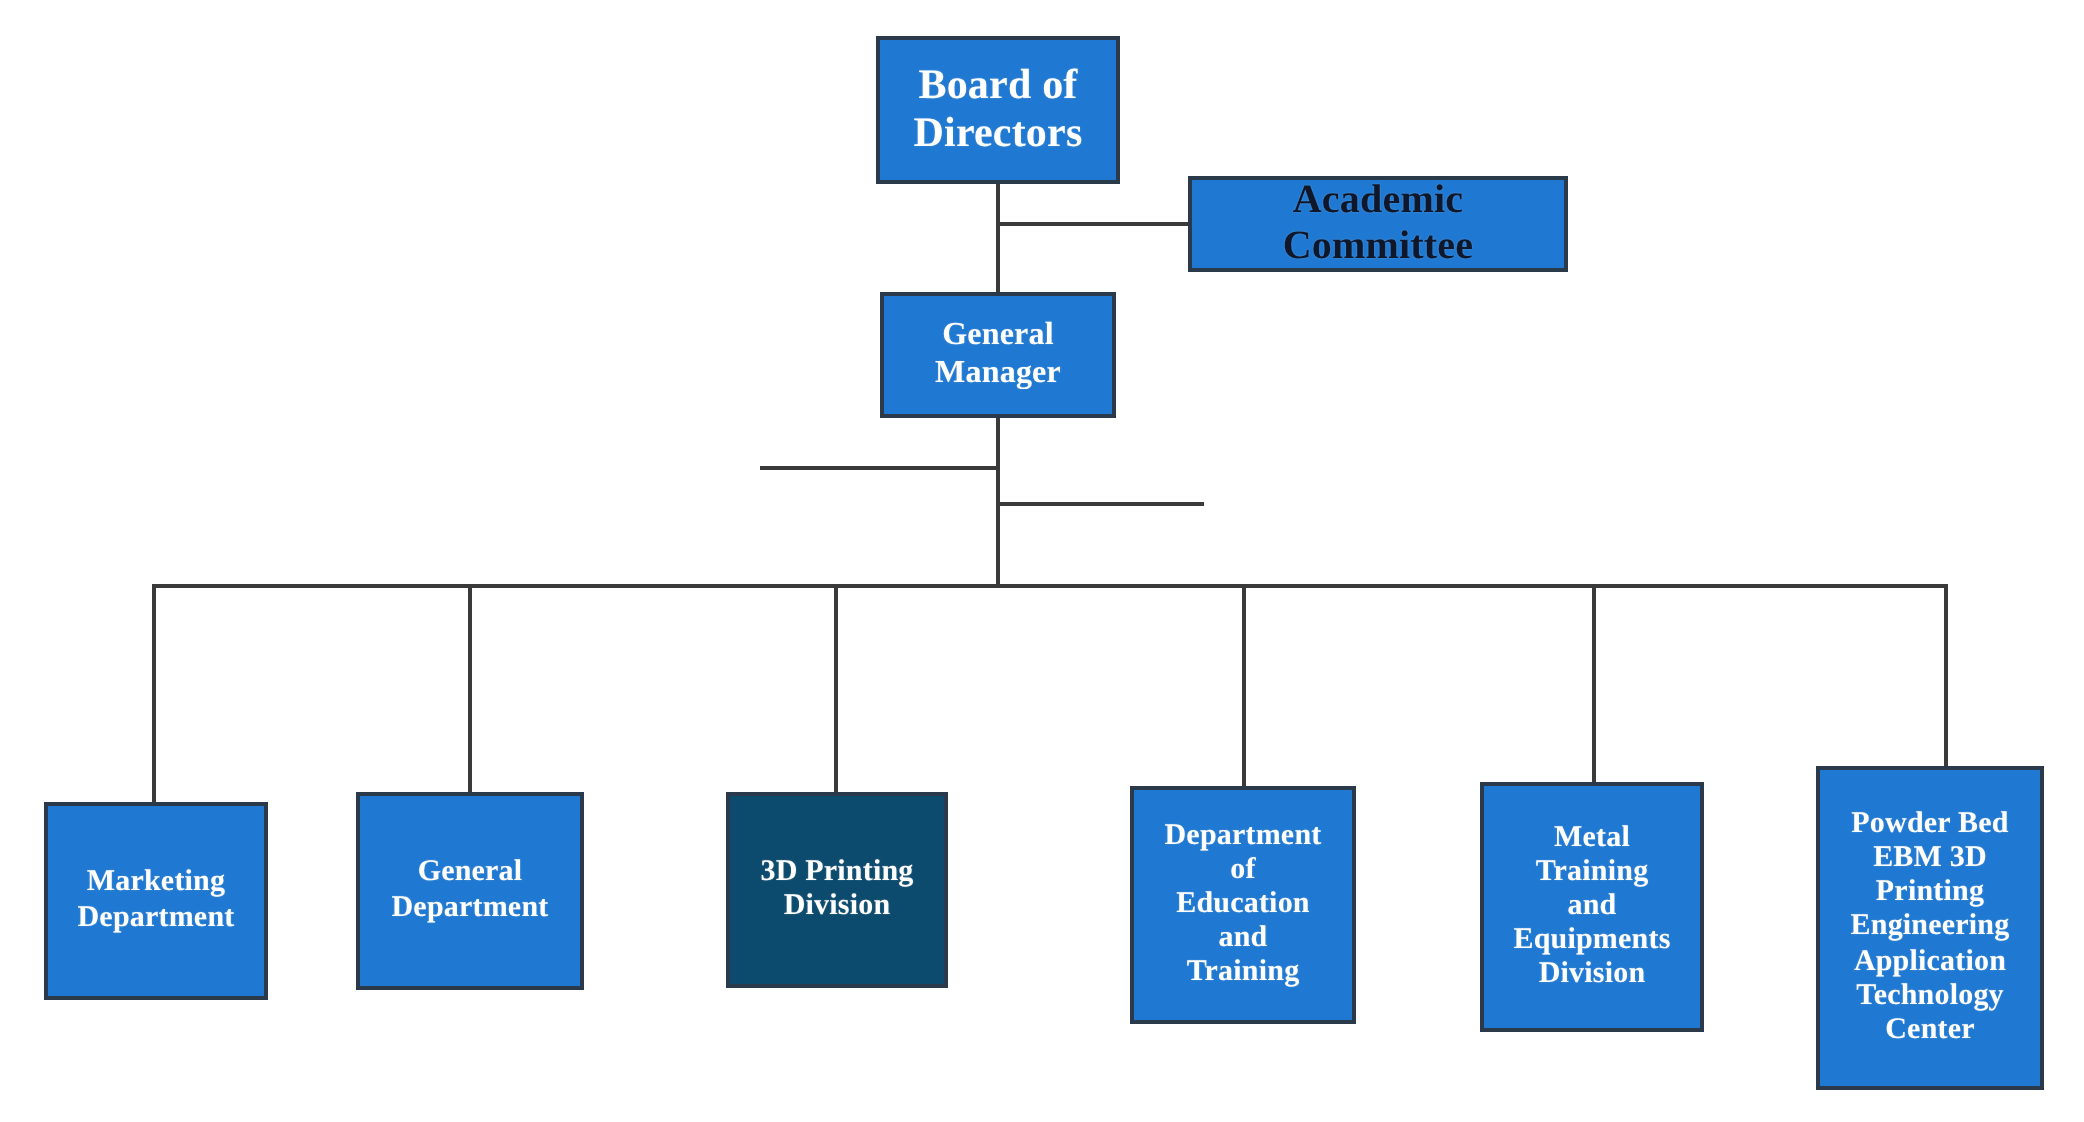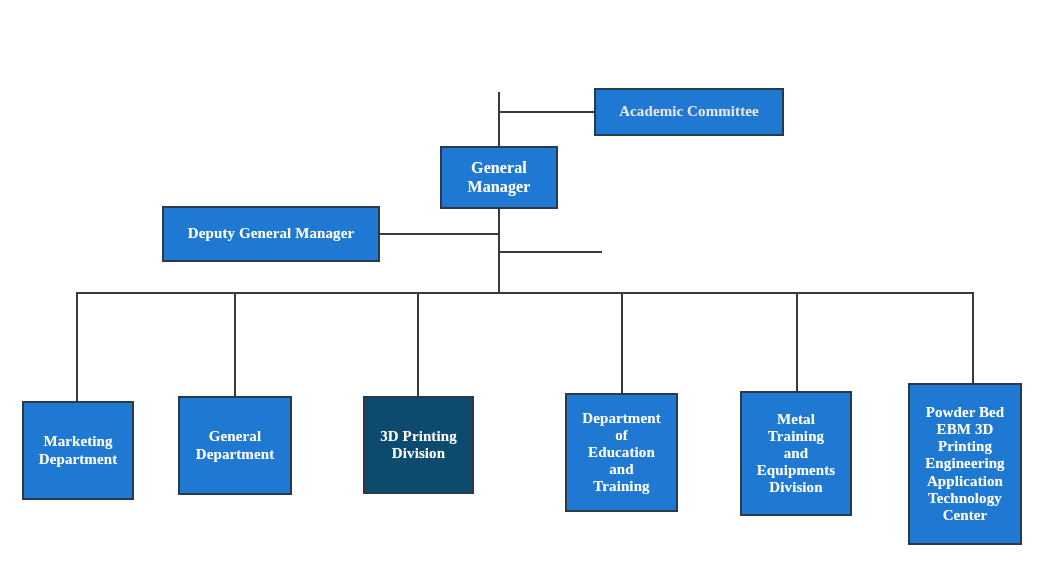--- a/index.html
+++ b/index.html
@@ -68,33 +68,34 @@
       <div class="connector h" style="left: 498px; top: 251px; width: 104px; background: rgb(58, 58, 58);"></div>
       <div class="connector h" style="left: 76px; top: 292px; width: 898px; background: rgb(58, 58, 58);"></div>
       <div class="connector v" style="left: 76px; top: 292px; height: 110px; background: rgb(58, 58, 58);"></div>
       <div class="connector v" style="left: 234px; top: 292px; height: 105px; background: rgb(58, 58, 58);"></div>
       <div class="connector v" style="left: 417px; top: 292px; height: 105px; background: rgb(58, 58, 58);"></div>
       <div class="connector v" style="left: 621px; top: 292px; height: 102px; background: rgb(58, 58, 58);"></div>
       <div class="connector v" style="left: 796px; top: 292px; height: 100px; background: rgb(58, 58, 58);"></div>
       <div class="connector v" style="left: 972px; top: 292px; height: 92px; background: rgb(58, 58, 58);"></div>
     </div>
 
+  <div class="node" id="n-board_of_directors" style="left: 438px; top: 18px; width: 122px; height: 74px; font-size: 21px; background: rgb(31, 120, 209); border-color: rgb(43, 58, 74); color: rgb(255, 255, 255);">
+    <span class="label">Board of
+Directors</span>
+  </div>
 
-  <div class="node" id="n-academic_committee" style="left: 594px; top: 88px; width: 190px; height: 48px; font-size: 15px; background: rgb(31, 120, 209); border-color: rgb(43, 58, 74); color: #e5e5e5;">
+  <div class="node" id="n-academic_committee" style="left: 594px; top: 88px; width: 190px; height: 48px; font-size: 20px; background: rgb(31, 120, 209); border-color: rgb(43, 58, 74); color: #0f172a;">
     <span class="label">Academic Committee</span>
   </div>
 
   <div class="node" id="n-general_manager" style="left: 440px; top: 146px; width: 118px; height: 63px; font-size: 16px; background: rgb(31, 120, 209); border-color: rgb(43, 58, 74); color: rgb(255, 255, 255);">
     <span class="label">General
 Manager</span>
   </div>
 
-  <div class="node" id="n-deputy_general_manager" style="left: 162px; top: 206px; width: 218px; height: 56px; font-size: 15px; background: rgb(31, 120, 209); border-color: rgb(43, 58, 74); color: rgb(255, 255, 255);">
-    <span class="label">Deputy General Manager</span>
-  </div>
 
 
   <div class="node" id="n-marketing_department" style="left: 22px; top: 401px; width: 112px; height: 99px; font-size: 15px; background: rgb(31, 120, 209); border-color: rgb(43, 58, 74); color: rgb(255, 255, 255);">
     <span class="label">Marketing
 Department</span>
   </div>
 
   <div class="node" id="n-general_department" style="left: 178px; top: 396px; width: 114px; height: 99px; font-size: 15px; background: rgb(31, 120, 209); border-color: rgb(43, 58, 74); color: rgb(255, 255, 255);">
     <span class="label">General
 Department</span>

